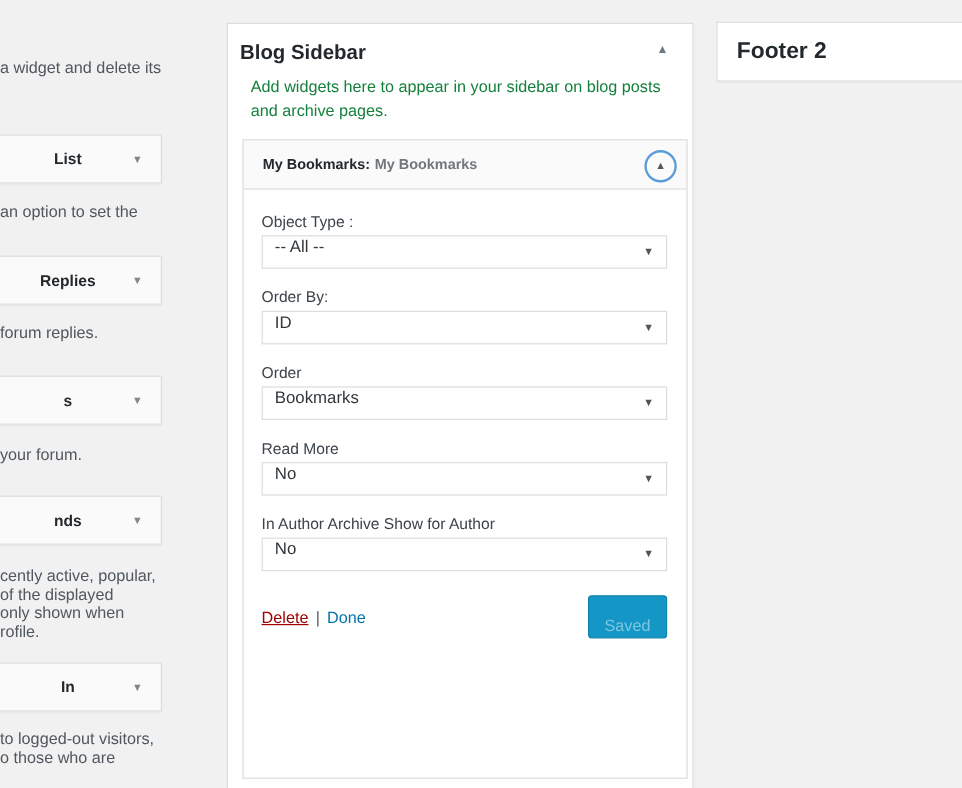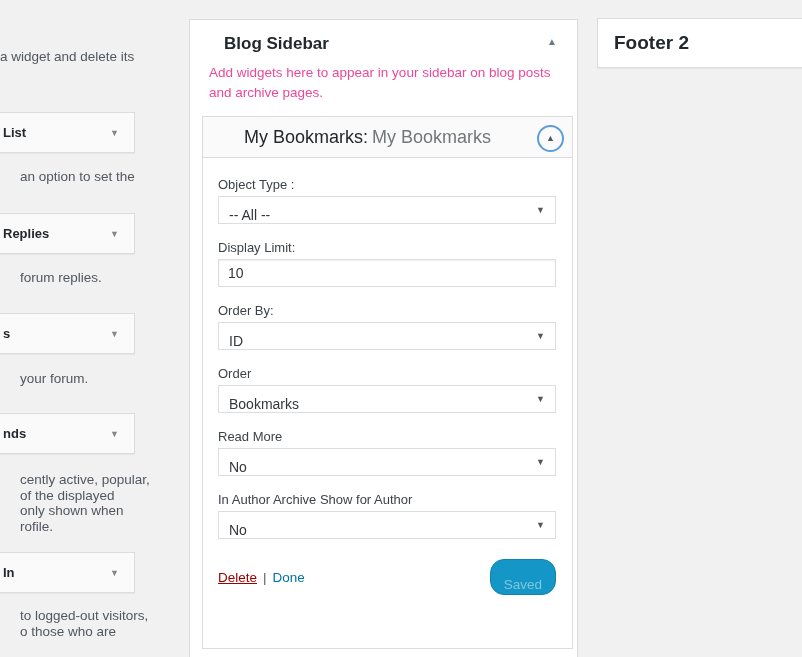--- a/index.html
+++ b/index.html
@@ -5,63 +5,63 @@
   * { margin:0; padding:0; box-sizing:border-box; }
   html,body { background:#f1f1f1; }
   body { font-family:"Liberation Sans", sans-serif; }
   .stage { position:relative; width:802px; height:657px; overflow:hidden; background:#f1f1f1; }
 
   
   .aw-intro { position:absolute; left:0; top:49px; font-size:13.5px; color:#50575e; white-space:nowrap; }
   .aw-card { position:absolute; left:-40px; width:175px; height:41px; background:#fafafa;
              border:1px solid #dcdcde; box-shadow:0 1px 1px rgba(0,0,0,.04);
              display:flex; align-items:center; padding:0 15px 0 42px; cursor:pointer; }
-  .aw-card .aw-title { flex:1; font-size:13px; font-weight:700; color:#23282d; white-space:nowrap; }
+  .aw-card .aw-title { flex:1; font-size:13px; font-weight:700; color:#23282d; white-space:nowrap;text-align:center; }
   .aw-card .aw-arrow { font-size:9px; color:#82878c; }
-  .aw-desc { position:absolute; left:0; width:175px; font-size:13.5px; color:#50575e; line-height:15.5px; white-space:nowrap;padding-left:20px; }
+  .aw-desc { position:absolute; left:0; width:175px; font-size:13.5px; color:#50575e; line-height:15.5px; white-space:nowrap; }
   .pos-card-0{top:112px}.pos-card-1{top:213px}.pos-card-2{top:313px}.pos-card-3{top:413px}.pos-card-4{top:552px}
   .pos-desc-0{top:169px}.pos-desc-1{top:270px}.pos-desc-2{top:371px}.pos-desc-3{top:472px}.pos-desc-4{top:608px}
 
   
   .sidebar-panel { position:absolute; left:189px; top:19px; width:389px; height:700px;
                    background:#fff; border:1px solid #dcdcde; box-shadow:0 1px 1px rgba(0,0,0,.04); }
-  .sidebar-head { position:relative; padding:14px 44px 0 34px; }
+  .sidebar-head { position:relative; padding:14px 44px 0 10px; }
   .sidebar-title { font-size:17px; font-weight:700; color:#23282d; }
   .sidebar-toggle { position:absolute; right:20px; top:17px; font-size:10px; color:#6c7781; cursor:pointer; line-height:1; }
-  .sidebar-desc { margin:9px 24px 0 19px; font-size:13.5px; color:#ec4899; line-height:20px; }
+  .sidebar-desc { margin:9px 24px 0 19px; font-size:13.5px; color:#15803d; line-height:20px; }
 
   .widget-box { position:absolute; left:12px; top:96px; width:371px; }
   .widget-top { position:relative; height:42px; background:#fafafa; border:1px solid #dcdcde;
                 display:flex; align-items:center; padding:0 44px 0 16px; cursor:pointer; }
-  .widget-title { font-size:18px; font-weight:400; color:#23282d; white-space:nowrap;margin-left:25px; }
+  .widget-title { font-size:12px; font-weight:700; color:#23282d; white-space:nowrap; }
   .widget-title .in-title { color:#72777c; margin-left:4px; }
   .widget-toggle { position:absolute; right:8px; top:8px; width:27px; height:27px; border-radius:50%;
                    border:2px solid var(--focus-ring,#5b9dd9); background:transparent; cursor:pointer;
                    display:flex; align-items:center; justify-content:center; }
   .widget-toggle .tri { font-size:9px; color:#50575e; line-height:1; }
 
   .widget-inside { border:1px solid #dcdcde; border-top:none; background:#fff;
                    min-height:491px; padding:19px 16px 15px 15px; }
   .field { margin-bottom:16px; }
   .field label { display:block; font-size:13px; color:#3c434a; margin-bottom:4px; }
   .text-input { display:block; width:100%; height:28px; border:1px solid #ddd; background:#fff;
                 box-shadow:inset 0 1px 2px rgba(0,0,0,.07); padding:0 9px; font-size:14px; color:#32373c;
                 font-family:"Liberation Sans", sans-serif; }
   .select-box { position:relative; width:100%; height:28px; border:1px solid #ddd; background:#fff;
-                display:flex; align-items:flex-end; padding:0 24px 0 10px; font-size:14px; color:#32373c; cursor:pointer; }
+                display:flex; align-items:flex-start; padding:0 24px 0 10px; font-size:14px; color:#32373c; cursor:pointer; }
   .select-box .sel-arrow { position:absolute; right:10px; top:50%; transform:translateY(-50%);
                            font-size:9px; color:#555; line-height:1; }
 
   .widget-actions { display:flex; align-items:center; margin-top:20px; font-size:13.5px; }
   .delete-link { color:var(--delete-red,#a00000); text-decoration:underline; cursor:pointer; }
   .action-sep { margin:0 6px; color:#50575e; }
   .done-link { color:var(--link-blue,#0073aa); cursor:pointer; }
   .saved-btn { margin-left:auto; height:30px; padding:17px 13px; background:var(--accent-blue,#1496c6);
                color:var(--saved-text,#7fc6df); border:1px solid var(--accent-blue-border,#1283ad);
-               border-radius:14px; font-size:13.5px; font-family:"Liberation Sans", sans-serif; cursor:default; }
+               border-radius:3px; font-size:13.5px; font-family:"Liberation Sans", sans-serif; cursor:default; }
 
   
   .footer2-panel { position:absolute; left:597px; top:18px; width:215px; height:50px; background:#fff;
                    border:1px solid #dcdcde; box-shadow:0 1px 1px rgba(0,0,0,.04);
                    display:flex; align-items:center; padding-left:16px; }
   .footer2-title { font-size:19px; font-weight:700; color:#23282d; }
 </style>
 </head>
 <body>
 
@@ -131,24 +131,20 @@
       <div class="widget-inside">
         <div>
             <div class="field">
               <label>Object Type :</label>
               <div class="select-box">
                 <span>-- All --</span>
                 <span class="sel-arrow">▼</span>
               </div>
             </div>
             <div class="field">
-              <label>Display Limit:</label>
-              <input class="text-input" type="text" value="10" style="">
-            </div>
-            <div class="field">
               <label>Order By:</label>
               <div class="select-box">
                 <span>ID</span>
                 <span class="sel-arrow">▼</span>
               </div>
             </div>
             <div class="field">
               <label>Order</label>
               <div class="select-box">
                 <span>Bookmarks</span>

